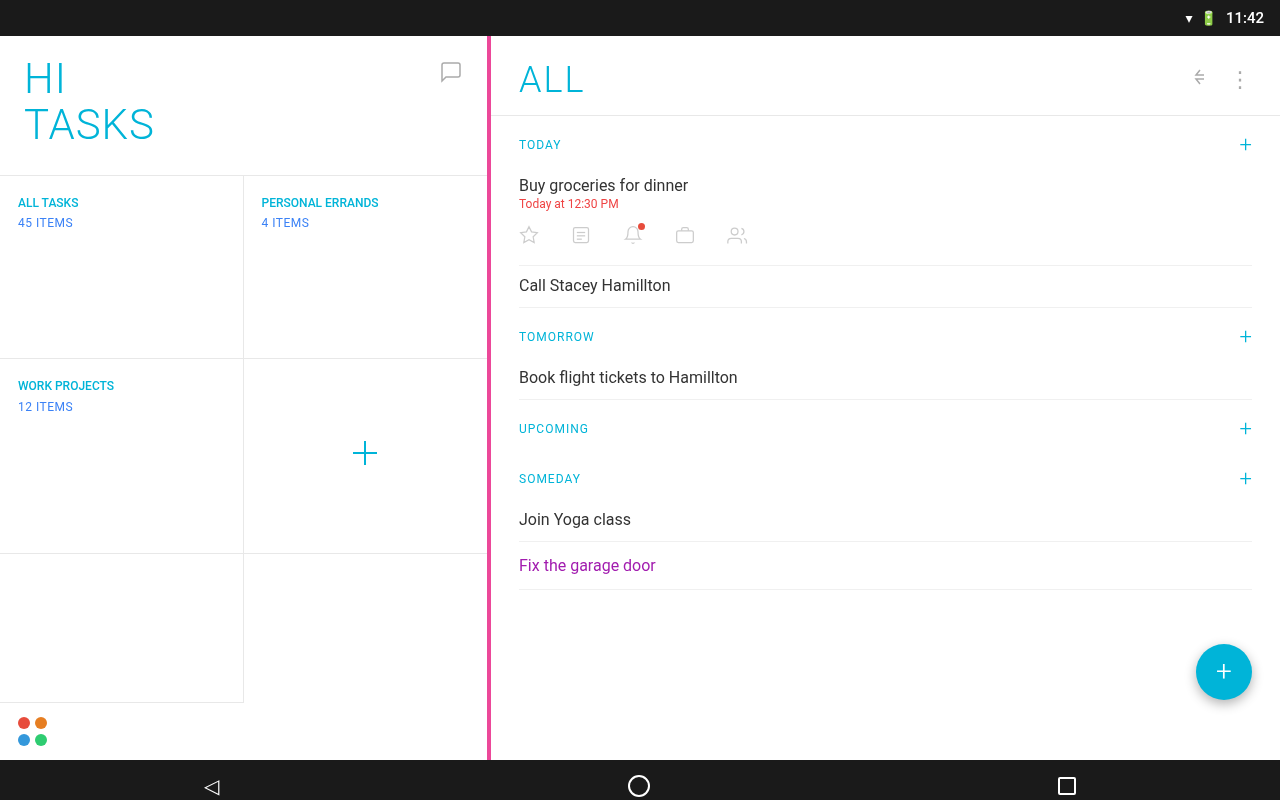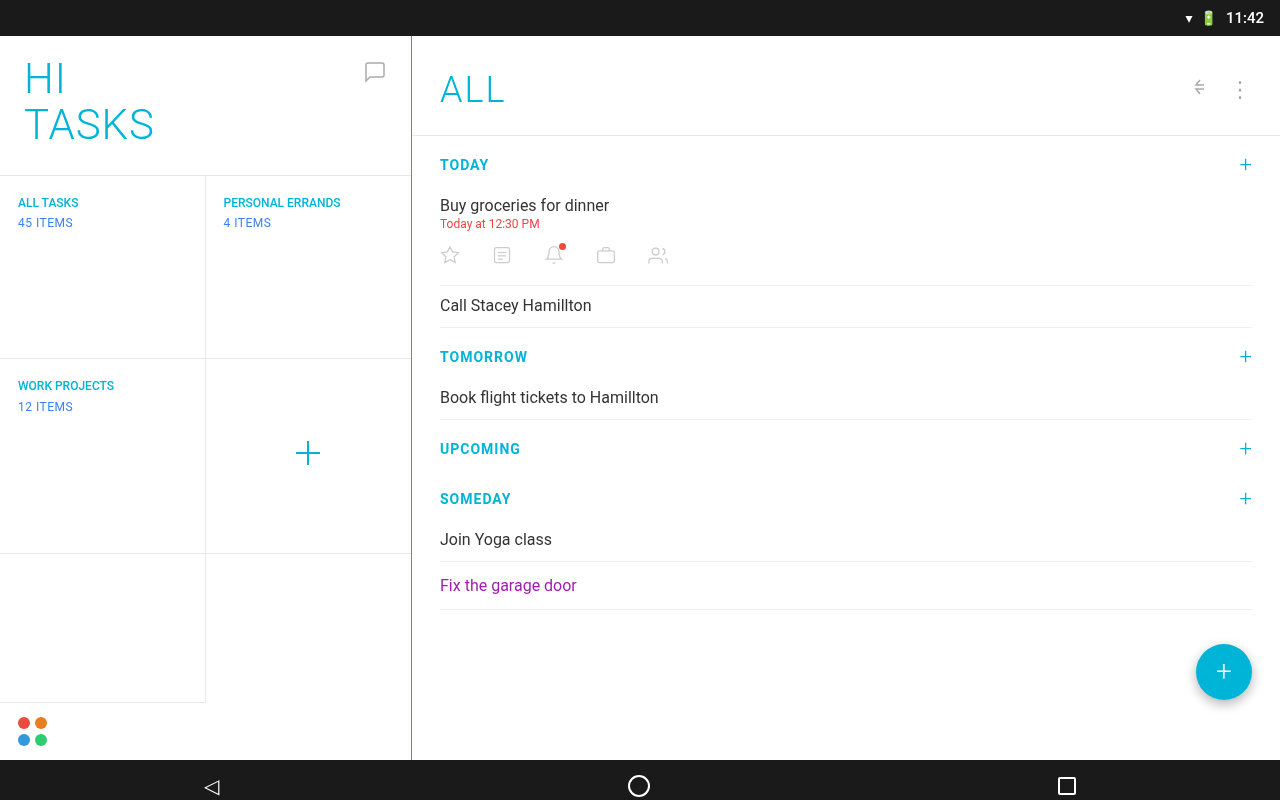--- a/index.html
+++ b/index.html
@@ -22,24 +22,24 @@
     
     #app {
       width: 1280px;
       height: 724px;
       display: flex;
       background: #fff;
     }
 
     
     #sidebar {
-      width: 412px;
+      width: 491px;
       height: 724px;
       background: #fff;
-      border-right: 1px solid #ec4899;
+      border-right: 4px solid #ec4899;
       display: flex;
       flex-direction: column;
     }
 
     #sidebar-header {
       padding: 20px 24px 16px 24px;
       display: flex;
       align-items: flex-start;
       justify-content: space-between;
       border-bottom: 1px solid #e8e8e8;
@@ -138,21 +138,21 @@
       flex-direction: column;
       background: #fff;
     }
 
     #main-header {
       padding: 20px 28px 12px 28px;
       display: flex;
       align-items: center;
       justify-content: space-between;
       border-bottom: 1px solid #e8e8e8;
-      height: 100px;
+      height: 80px;
     }
 
     .main-title {
       color: #00b4d8;
       font-size: 36px;
       font-weight: 300;
       letter-spacing: 2px;
     }
 
     .header-icons {
@@ -176,22 +176,22 @@
 
     .section-header {
       display: flex;
       align-items: center;
       justify-content: space-between;
       padding: 18px 0 10px 0;
     }
 
     .section-title {
       color: #00b4d8;
-      font-size: 14px;
-      font-weight: 700;
+      font-size: 12px;
+      font-weight: 400;
       letter-spacing: 1px;
       text-transform: uppercase;
     }
 
     .section-add {
       color: #00b4d8;
       font-size: 22px;
       font-weight: 300;
       cursor: pointer;
       line-height: 1;

